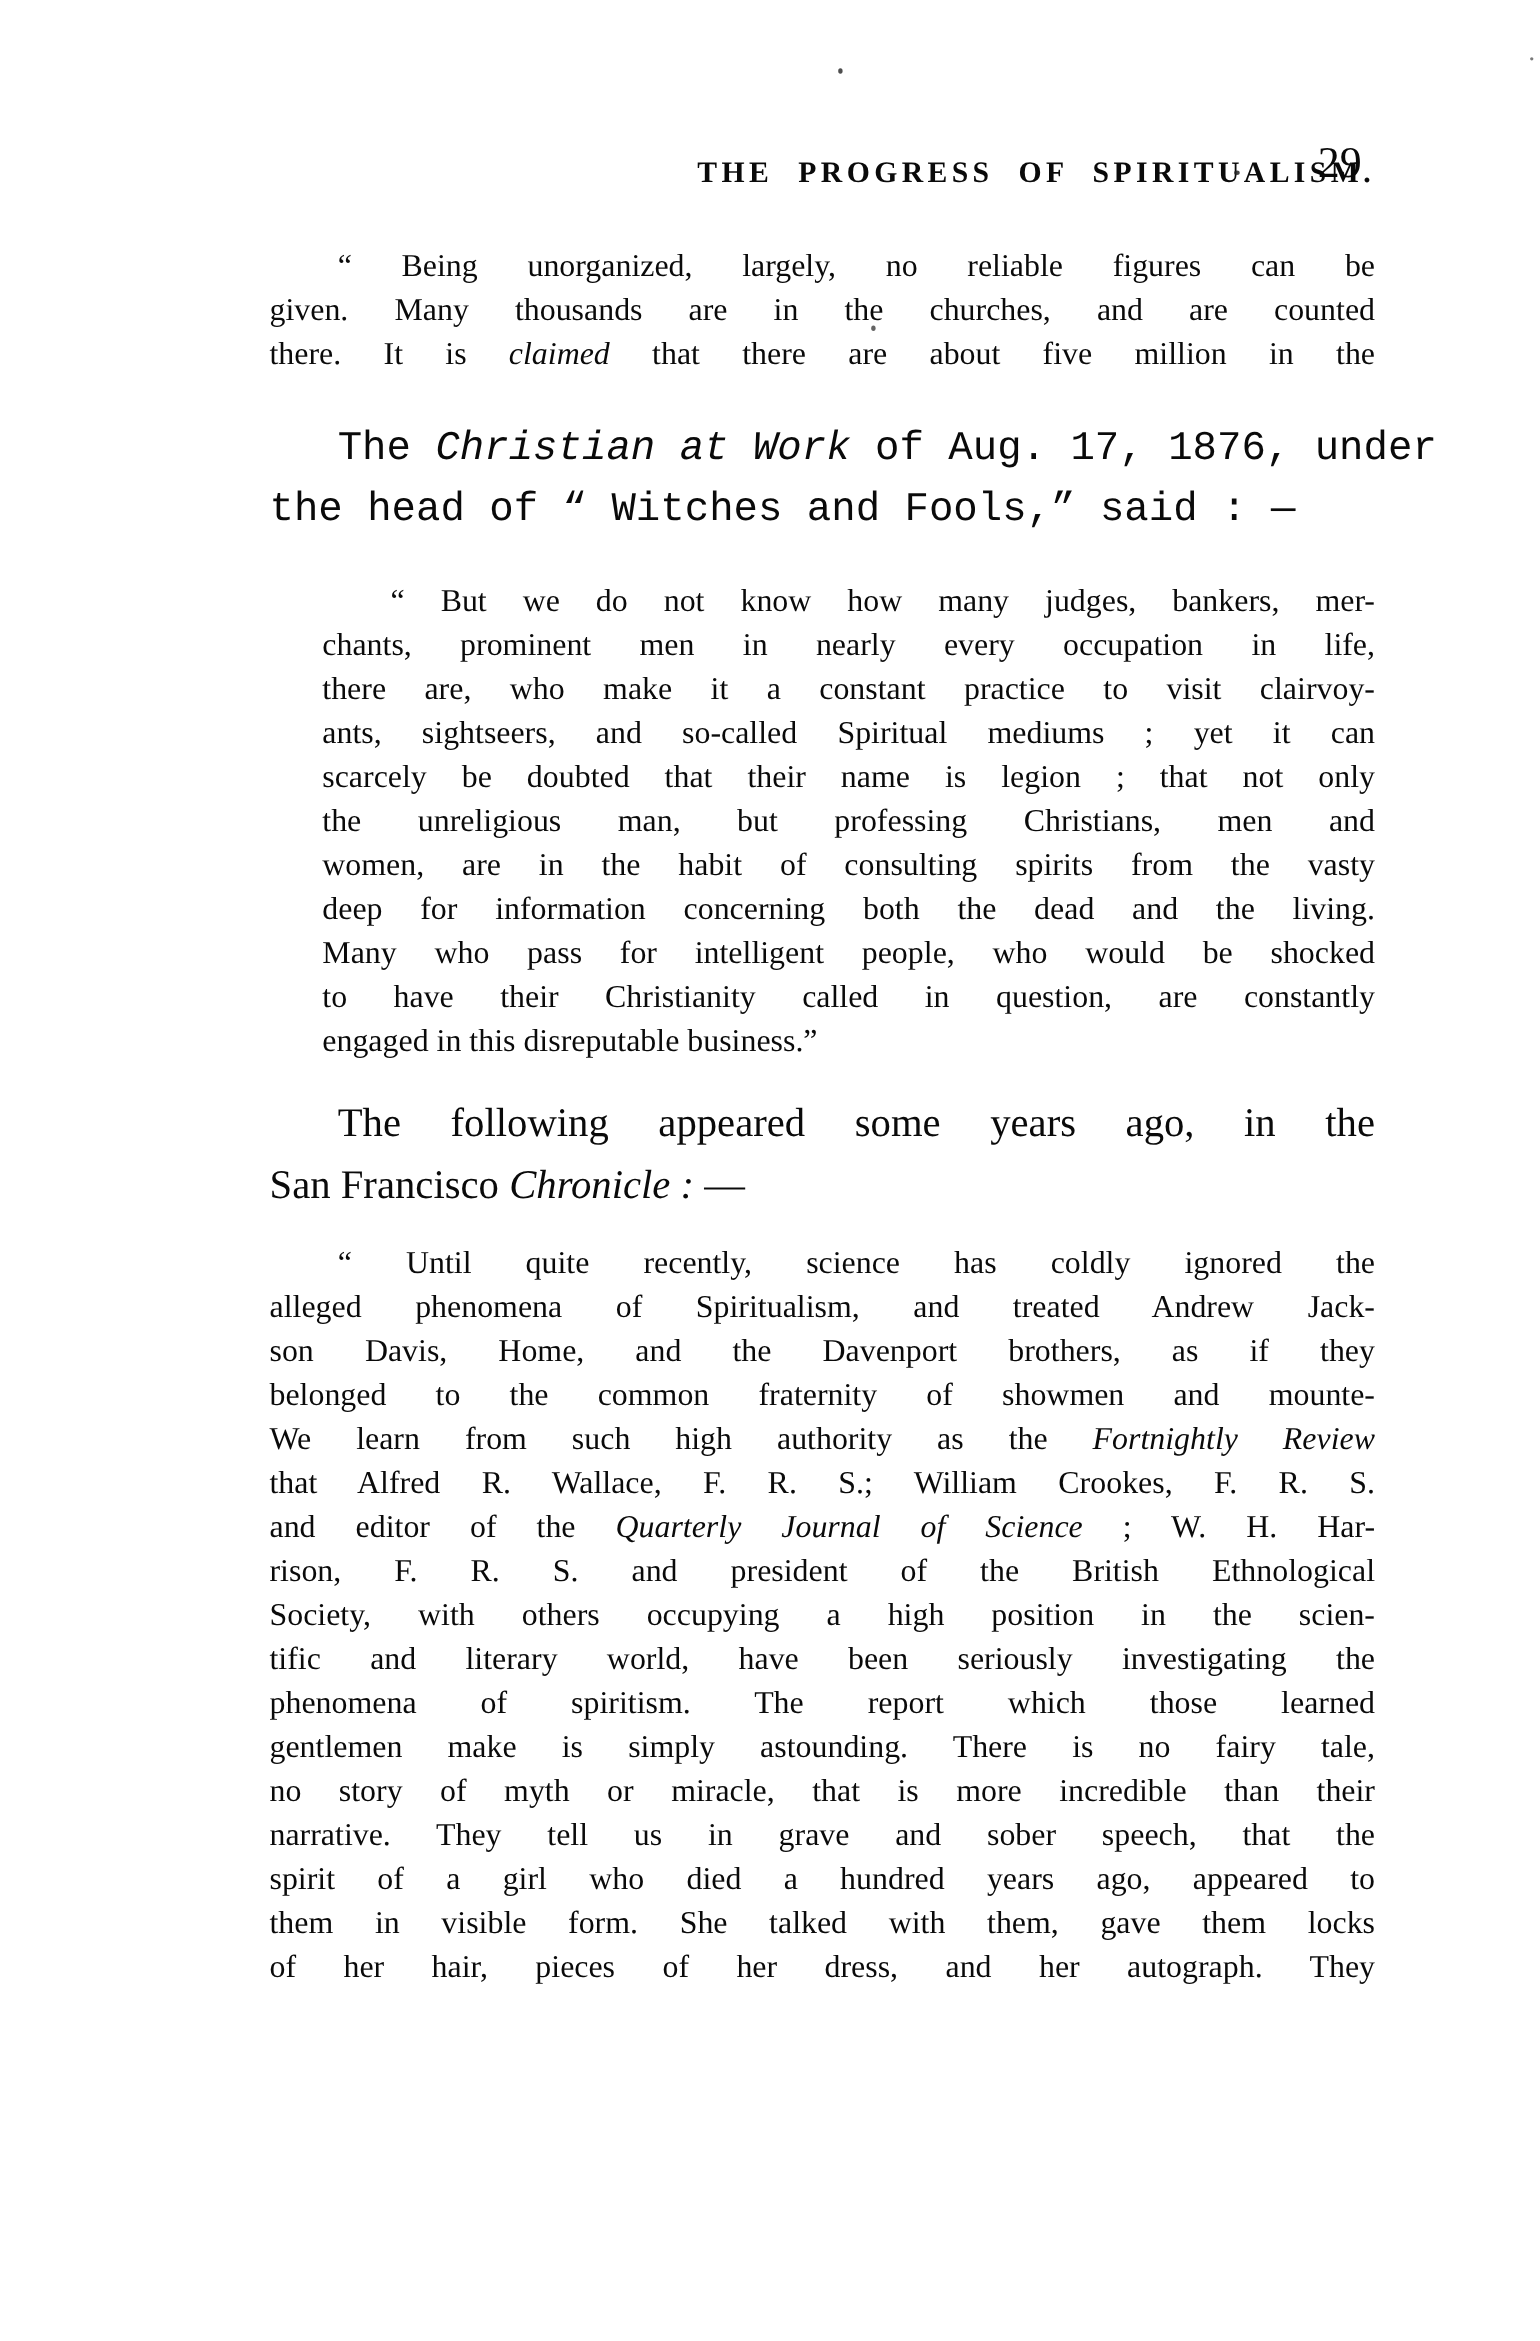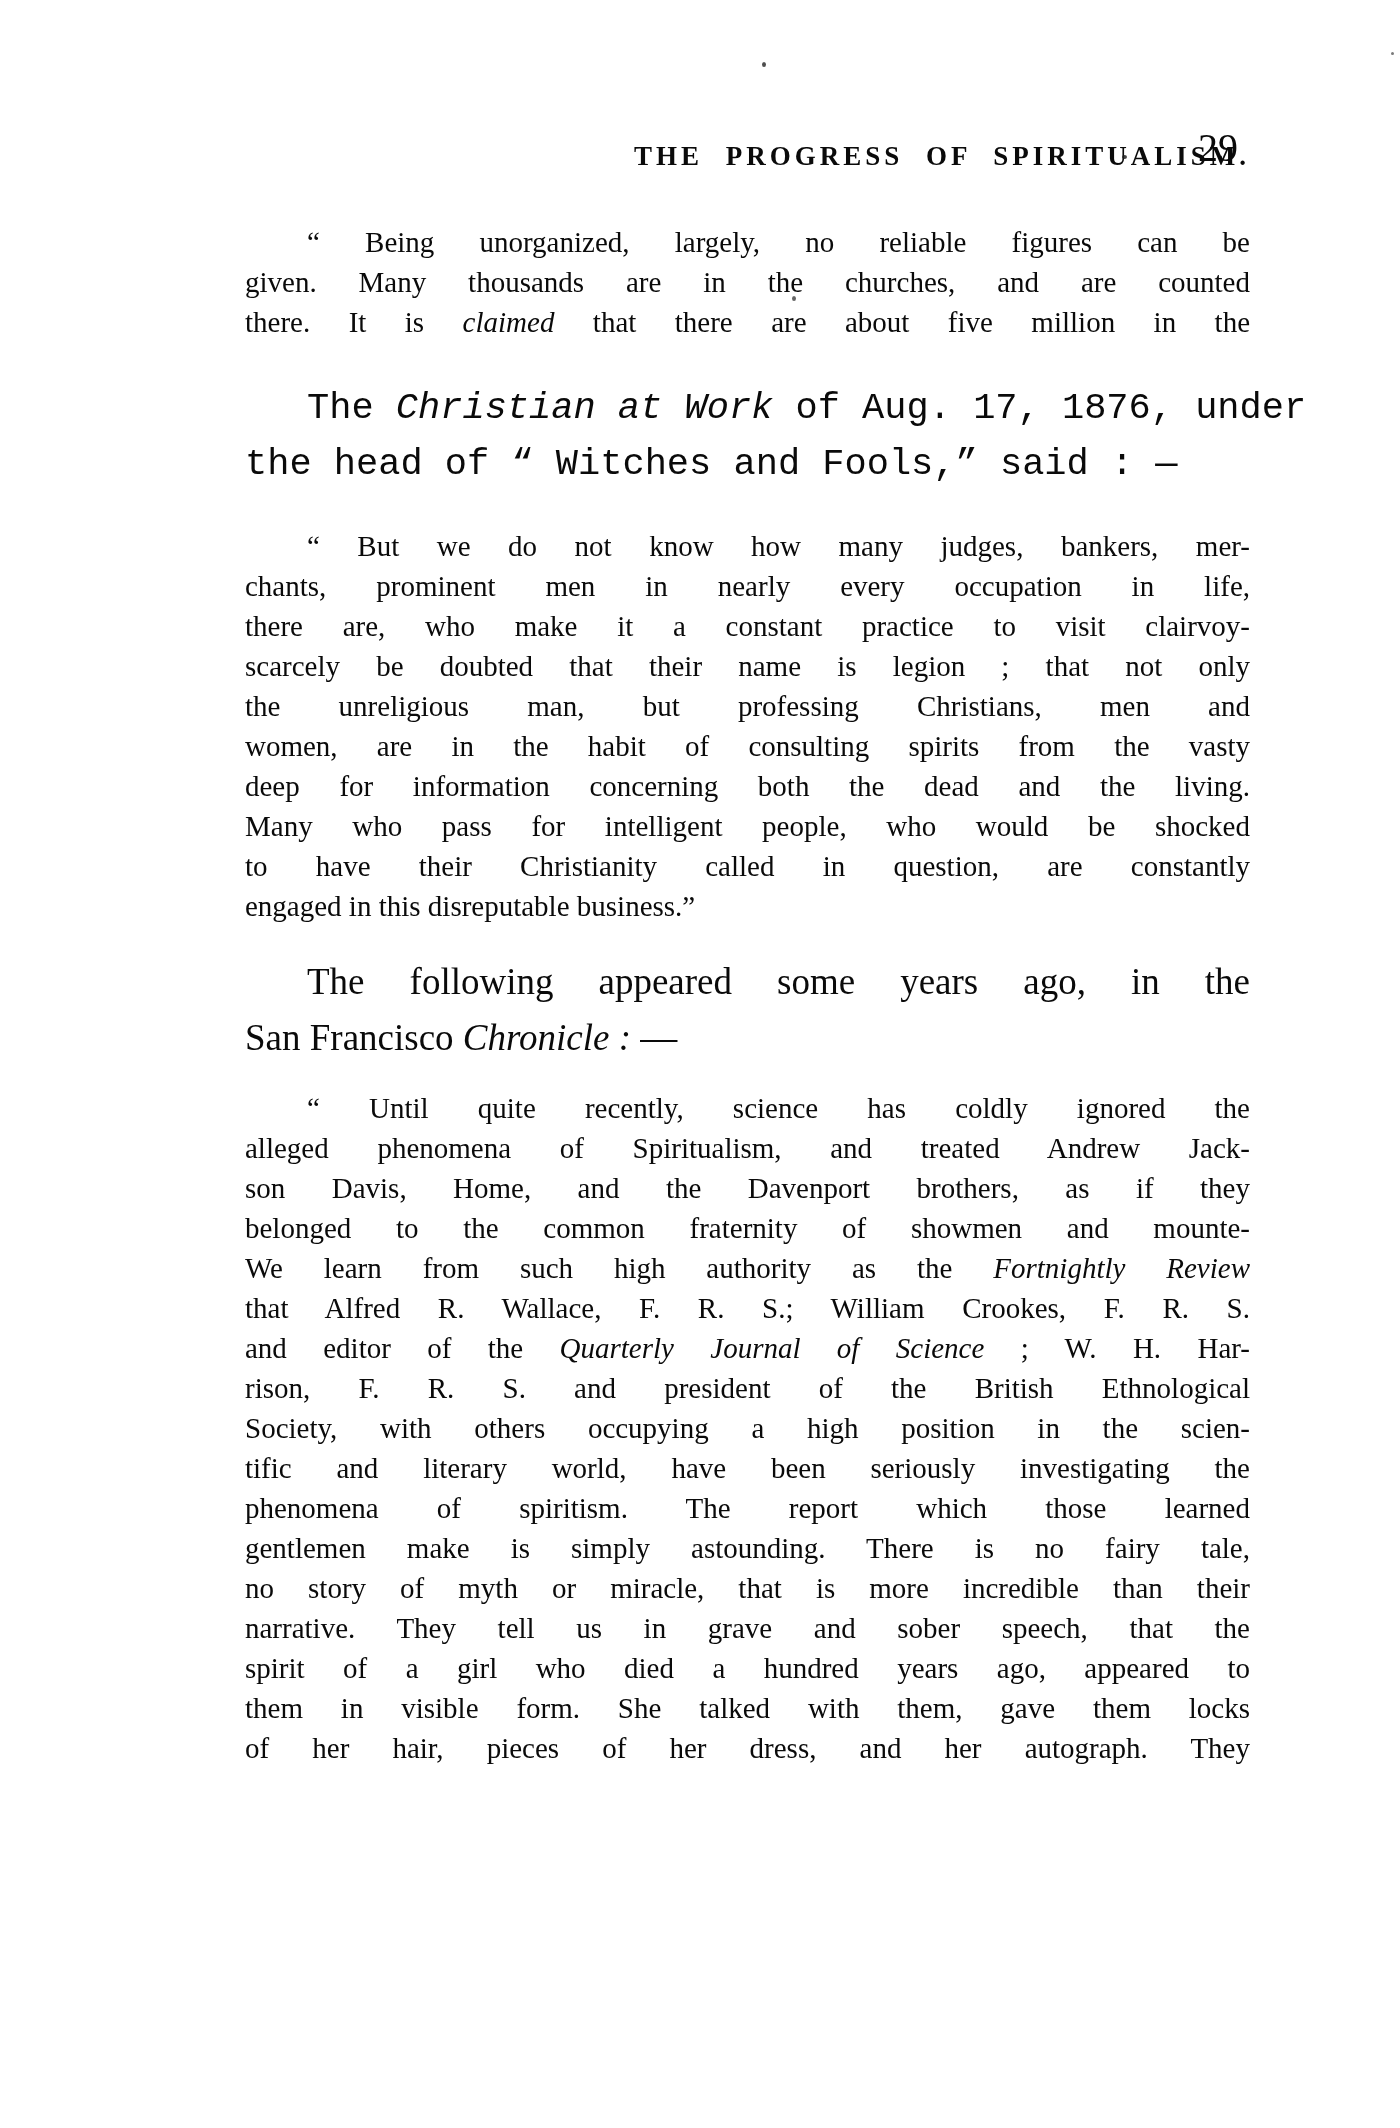--- a/index.html
+++ b/index.html
@@ -42,21 +42,21 @@
     font-size: 29px;
     line-height: 40px;
   }
   .block.paragraph {
     font-size: 37px;
     line-height: 56px;
   }
   
   .block.b1 { margin-bottom: 38px; }
   .block.b2 { margin-bottom: 34px; font-family: Liberation Mono, monospace; }
-  .block.b3 { margin-bottom: 28px; }
+  .block.b3 { margin-bottom: 28px; margin-left: 48px; }
   .block.b4 { margin-bottom: 22px; }
   .line {
     text-align: justify;
     text-align-last: justify;
     white-space: nowrap;
   }
   .line.ind { padding-left: 62px; }
   .line.noj { text-align-last: left; white-space: normal; }
   .it { font-style: italic; }
   .speck {
@@ -83,20 +83,21 @@
       <div class="line"><span>there.  It is </span><span class="it">claimed</span><span> that there are about five million in the</span></div>
     </div>
     <div class="block paragraph b2">
       <div class="line ind"><span>The </span><span class="it">Christian at Work</span><span> of Aug. 17, 1876, under</span></div>
       <div class="line noj"><span>the head of “ Witches and Fools,” said : —</span></div>
     </div>
     <div class="block quote b3">
       <div class="line ind"><span>“ But we do not know how many judges, bankers, mer-</span></div>
       <div class="line"><span>chants, prominent men in nearly every occupation in life,</span></div>
       <div class="line"><span>there are, who make it a constant practice to visit clairvoy-</span></div>
+      <div class="line"><span>ants, sightseers, and so-called Spiritual mediums ; yet it can</span></div>
       <div class="line"><span>scarcely be doubted that their name is legion ; that not only</span></div>
       <div class="line"><span>the unreligious man, but professing Christians, men and</span></div>
       <div class="line"><span>women, are in the habit of consulting spirits from the vasty</span></div>
       <div class="line"><span>deep for information concerning both the dead and the living.</span></div>
       <div class="line"><span>Many who pass for intelligent people, who would be shocked</span></div>
       <div class="line"><span>to have their Christianity called in question, are constantly</span></div>
       <div class="line noj"><span>engaged in this disreputable business.”</span></div>
     </div>
     <div class="block paragraph b4">
       <div class="line ind"><span>The following appeared some years ago, in the</span></div>

